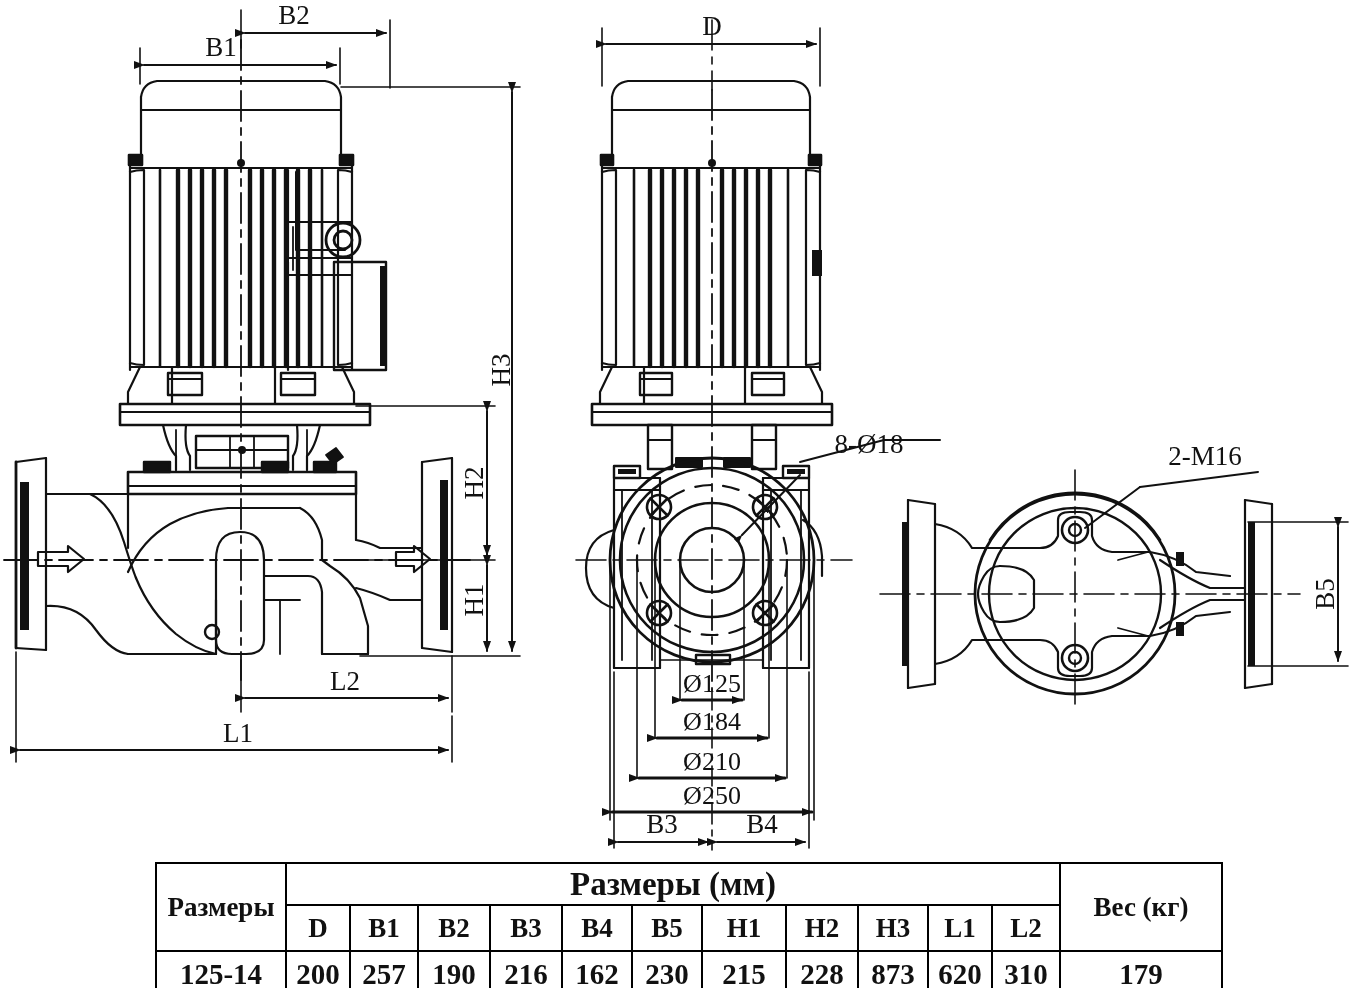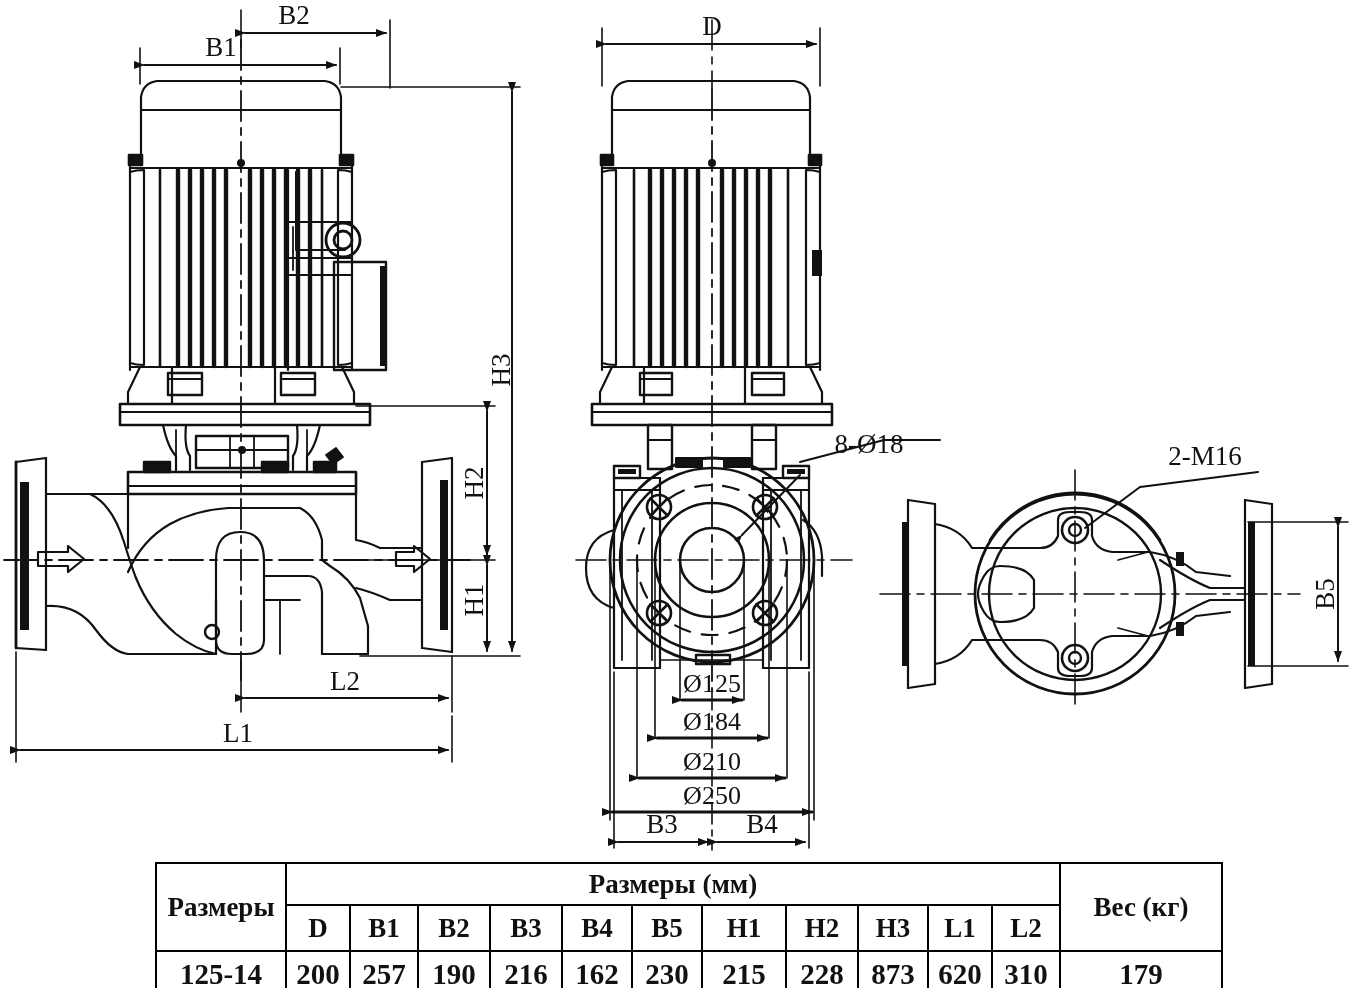--- a/index.html
+++ b/index.html
@@ -400,21 +400,21 @@
     <text class="lbl" x="712" y="804" font-size="26" text-anchor="middle">Ø250</text>
     <text class="lbl" x="869" y="453" font-size="27" text-anchor="middle">8-Ø18</text>
     <text class="lbl" x="1205" y="465" font-size="27" text-anchor="middle">2-M16</text>
   </svg>
 
   <div style="position:absolute;left:155px;top:862px;">
     <table class="spec">
       <tbody>
           <tr>
         <th rowspan="2" style="width:128px;height:46px;font-size:27px;">Размеры</th>
-        <th colspan="11" style="height:40px;font-size:27px;">Размеры (мм)</th>
+        <th colspan="11" style="height:40px;font-size:33px;">Размеры (мм)</th>
         <th rowspan="2" style="width:160px;font-size:27px;font-family:Liberation Serif, serif;">Вес (кг)</th>
       </tr>
       <tr>
         <th style="width:62px;height:44px;font-size:27px;">D</th>
         <th style="width:66px;font-size:27px;">B1</th>
         <th style="width:70px;font-size:27px;">B2</th>
         <th style="width:70px;font-size:27px;">B3</th>
         <th style="width:68px;font-size:27px;">B4</th>
         <th style="width:68px;font-size:27px;">B5</th>
         <th style="width:82px;font-size:27px;">H1</th>

